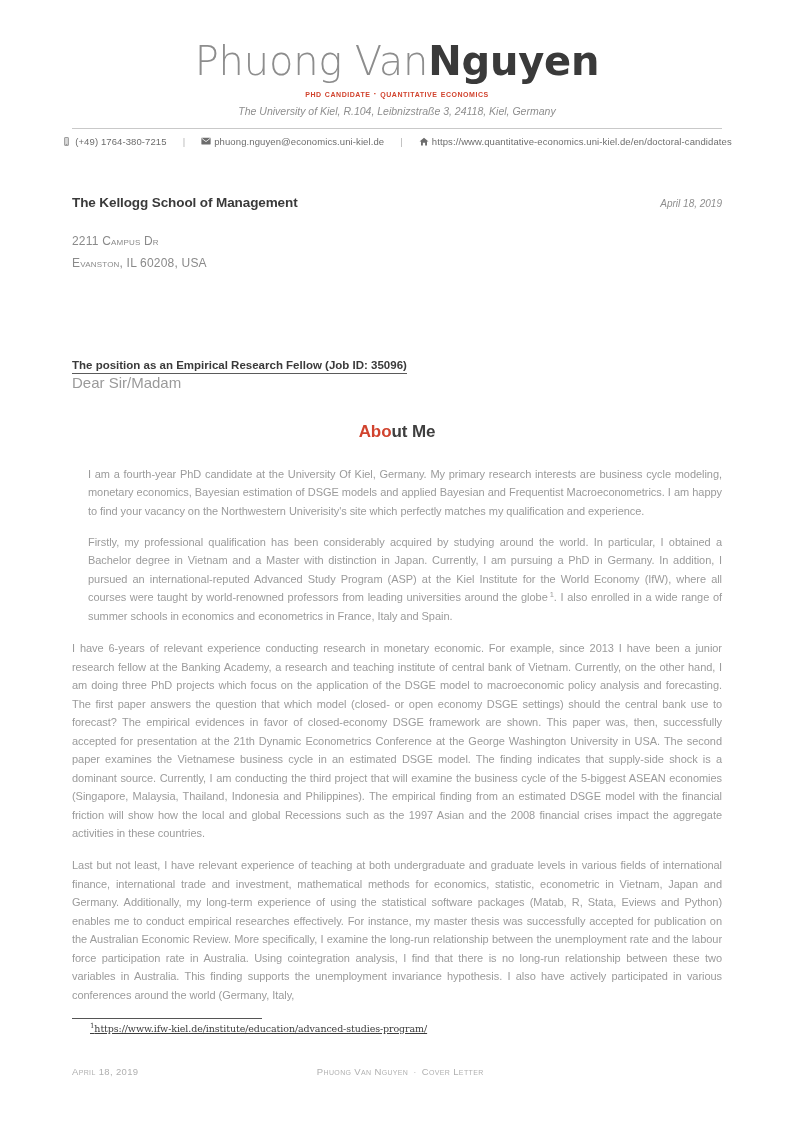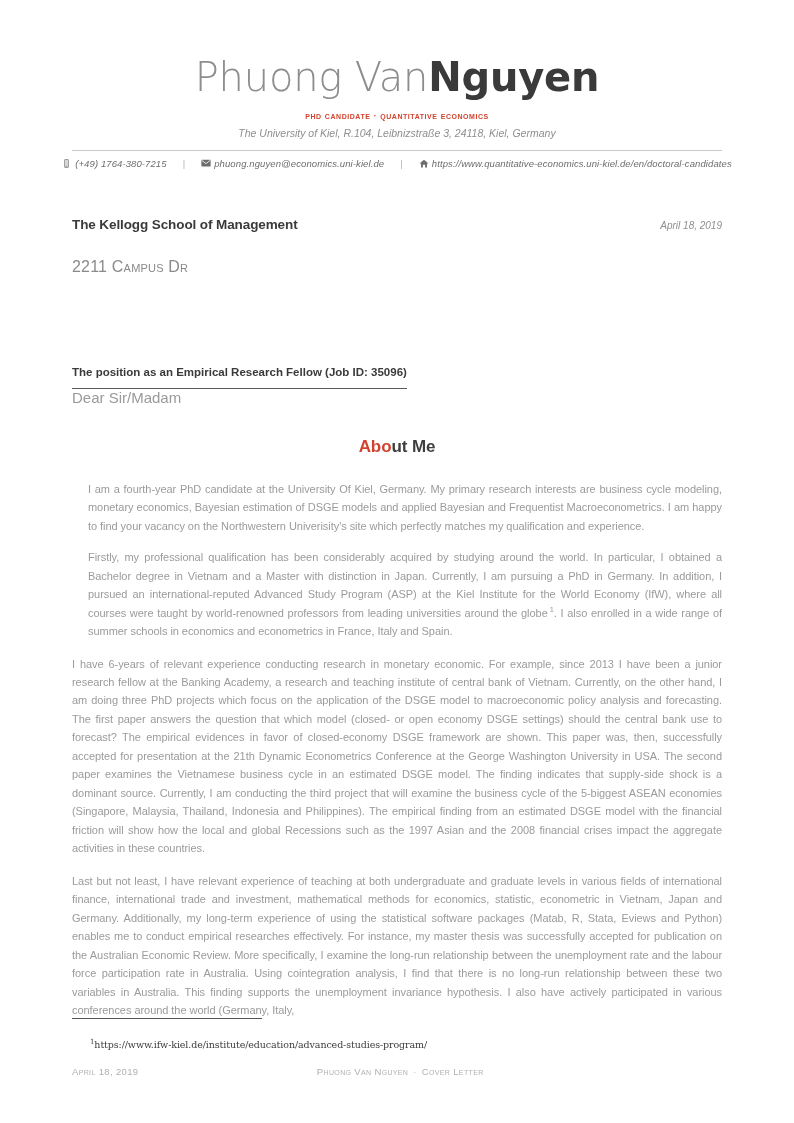--- a/index.html
+++ b/index.html
@@ -21,42 +21,42 @@
     position: absolute;
     left: 0; top: 0;
     width: 794px;
     height: 1123px;
     box-sizing: border-box;
     padding: 0 72px;
   }
 
   
   .letterhead {
-    padding-top: 56px;
+    padding-top: 40px;
     text-align: center;
   }
   .name-line {
     font-size: 40px;
     line-height: 1.08;
     letter-spacing: -0.2px;
     white-space: nowrap;
   }
   .name-first {
     font-weight: 300;
     color: #8d8d8d;
     font-family: "DejaVu Sans", sans-serif;
     font-stretch: condensed;
   }
   .name-last {
     font-weight: bold;
     color: #3a3a3a;
     font-family: "DejaVu Sans", sans-serif;
   }
   .subtitle {
-    margin-top: 11px;
+    margin-top: 5px;
     font-size: 9.5px;
     letter-spacing: 0.55px;
     font-variant: small-caps;
     text-transform: lowercase;
     color: #d1432e;
     font-weight: 600;
   }
   .subtitle .sep {
     color: #d1432e;
     padding: 0 3px;
@@ -78,21 +78,20 @@
     gap: 0;
     font-size: 9.5px;
     color: #6d6d6d;
     letter-spacing: 0.1px;
   }
   .contact-item {
     display: inline-flex;
     align-items: center;
     gap: 4px;
     white-space: nowrap;
-    font-style: italic;
   }
   .contact-sep {
     padding: 0 16px;
     color: #b5b5b5;
   }
   .ci {
     display: inline-block;
     width: 9px;
     height: 9px;
     line-height: 9px;
@@ -114,38 +113,38 @@
     color: #3a3a3a;
     letter-spacing: -0.1px;
   }
   .letter-date {
     font-size: 10px;
     font-style: italic;
     color: #8e8e8e;
   }
   .recipient-address {
     margin-top: 20px;
-    font-size: 16px;
+    font-size: 12px;
     font-variant: small-caps;
     color: #8a8a8a;
     line-height: 1.85;
     letter-spacing: 0.2px;
   }
 
   
   .subject-block {
     margin-top: 80px;
   }
   .subject-line {
     display: inline-block;
     font-size: 11.5px;
     font-weight: bold;
     color: #3a3a3a;
     border-bottom: 1px solid #5a5a5a;
-    padding-bottom: 10px;
+    padding-bottom: 2px;
   }
   .salutation {
     font-size: 15px;
     color: #9a9a9a;
   }
 
   
   .section-head {
     margin-top: 31px;
     display: flex;
@@ -193,26 +192,27 @@
     left: 72px;
     top: 1018px;
     width: 420px;
   }
   .footnote-rule {
     width: 190px;
     height: 1px;
     background: #555;
   }
   .footnote-text {
-    margin-top: 20px;
+    margin-top: 4px;
     padding-left: 18px;
     font-family: "DejaVu Serif", serif;
     font-size: 9.5px;
     color: #3c3c3c;
     letter-spacing: -0.1px;
+    text-decoration: underline;
   }
   .footnote-text sup {
     font-size: 7px;
     vertical-align: super;
     line-height: 0;
   }
 
   
   .footer {
     position: absolute;
@@ -289,20 +289,21 @@
     </div>
   </header>
 
   <section>
     <div class="recipient-row">
       <div class="recipient-name">The Kellogg School of Management</div>
       <div class="letter-date">April 18, 2019</div>
     </div>
     <div class="recipient-address">
       <div>2211 Campus Dr</div>
+      <div>Evanston, IL 60208, USA</div>
     </div>
   </section>
 
   <section class="subject-block">
     <div><span class="subject-line">The position as an Empirical Research Fellow (Job ID: 35096)</span></div>
     <div class="salutation">Dear Sir/Madam</div>
   </section>
 
   <section>
     <div class="section-head">

